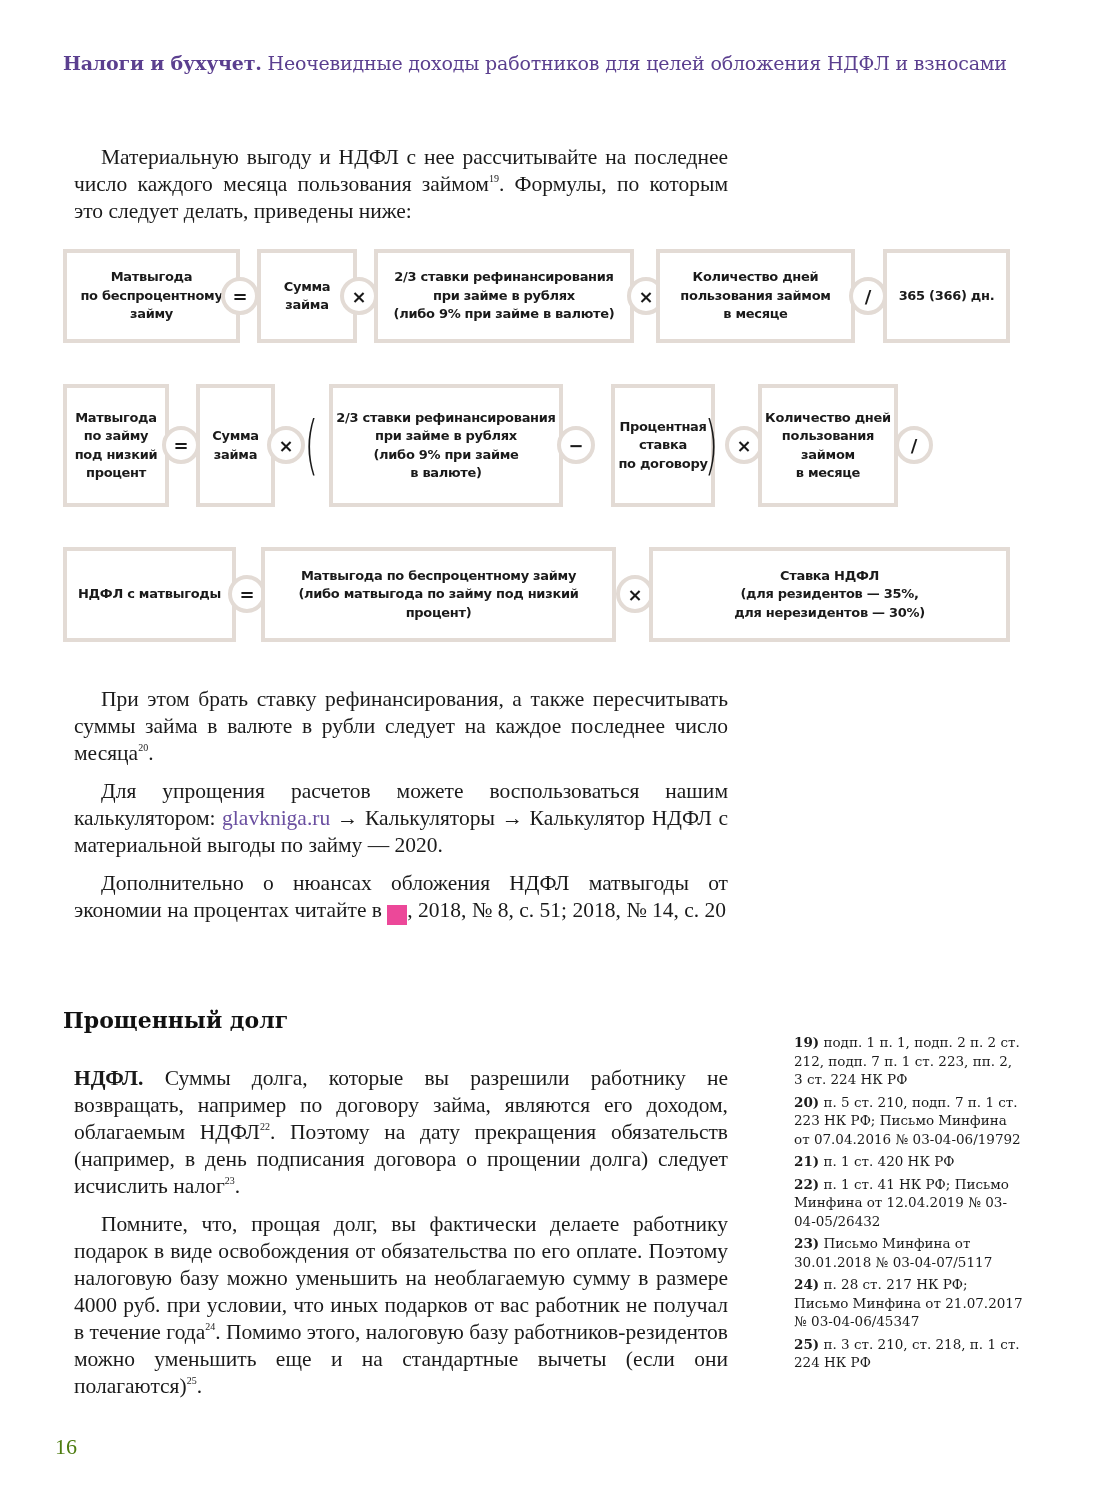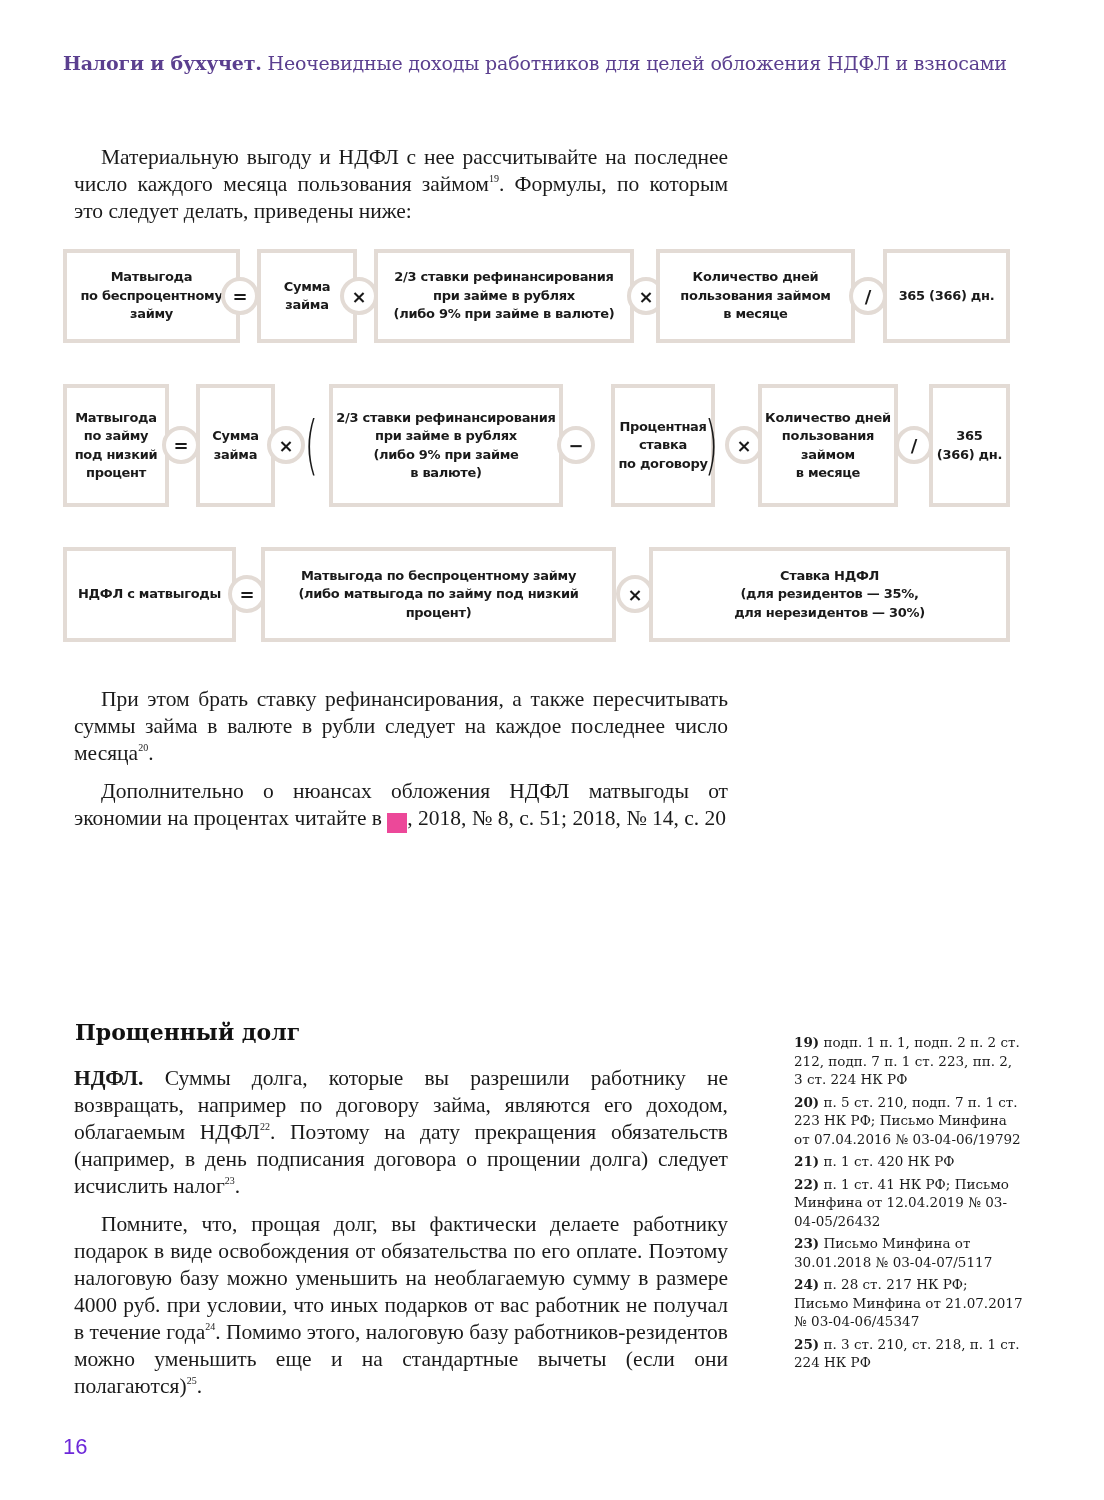--- a/index.html
+++ b/index.html
@@ -6,32 +6,32 @@
   body { width:1104px; height:1500px; position:relative; overflow:hidden; color:#1a1a1a; }
   .header { position:absolute; left:63px; top:52px; font-family:"DejaVu Serif", serif; font-size:19px; color:#5b3f8f; white-space:nowrap; letter-spacing:-0.2px; }
   .header b { font-weight:bold; }
   .body-text { font-family:"Liberation Serif", serif; font-size:21.5px; line-height:27px; color:#1a1a1a; text-align:justify; }
   .col { position:absolute; left:63px; width:676px; }
   .para { margin:11px; text-indent:27px; }
   .para.noind { text-indent:0; }
   sup { font-size:10px; vertical-align:9px; line-height:0; }
   .link { color:#6a4fa0; }
   .gk { display:inline-block; width:20px; height:20px; background:#ec4899; color:#fff; font-family:"DejaVu Sans", sans-serif; font-size:12px; font-weight:bold; line-height:20px; text-align:center; vertical-align:-2px; }
-  h2 { position:absolute; left:63px; top:1007px; margin:12px; font-family:"DejaVu Serif", serif; font-weight:bold; font-size:22px; color:#111; }
+  h2 { position:absolute; left:63px; top:1007px; margin:0; font-family:"DejaVu Serif", serif; font-weight:bold; font-size:22px; color:#111; }
 
   
   .frow { position:absolute; left:63px; width:947px; }
   .box { position:absolute; top:0; border:4px solid #e3dbd5; background:#fff; box-sizing:border-box; display:flex; align-items:center; justify-content:center; text-align:center; font-family:"DejaVu Sans", sans-serif; font-weight:bold; font-size:13px; line-height:18.5px; color:#1a1a1a; letter-spacing:-0.3px; }
   .op { position:absolute; width:38px; height:38px; border-radius:50%; border:4px solid #e3dbd5; background:#fff; box-sizing:border-box; display:flex; align-items:center; justify-content:center; font-family:"DejaVu Sans", sans-serif; font-weight:bold; font-size:18px; color:#1a1a1a; }
   .paren { position:absolute; font-family:"DejaVu Sans", sans-serif; font-size:64px; font-weight:200; color:#1a1a1a; line-height:1; transform:scaleX(0.55); }
 
   .fn { position:absolute; left:794px; top:1033px; width:230px; font-family:"DejaVu Serif", serif; font-size:13.5px; line-height:18.5px; color:#1a1a1a; }
   .fn p { margin:0 0 4px 0; }
   .fn b { font-weight:bold; }
-  .pagenum { position:absolute; left:63px; top:1434px; font-family:Liberation Sans, sans-serif; font-size:22px; color:#6d28d9; }
+  .pagenum { position:absolute; left:55px; top:1434px; font-family:Liberation Serif, serif; font-size:22px; color:#4d7c0f; }
 </style>
 </head>
 <body>
 
 <div class="header">
   <b>Налоги и бухучет.</b>
   <span>Неочевидные доходы работников для целей обложения НДФЛ и взносами</span>
 </div>
 
 <div class="col body-text" style="top:133px;">
@@ -75,37 +75,36 @@
   <div class="box" style="left:548px; width:104px; height:123px; white-space:pre-line;">Процентная
 ставка
 по договору</div>
   <div class="paren" style="left:636px; top:29px;">)</div>
   <div class="op" style="left:662px; top:42px;">×</div>
   <div class="box" style="left:695px; width:140px; height:123px; white-space:pre-line;">Количество дней
 пользования
 займом
 в месяце</div>
   <div class="op" style="left:832px; top:42px;">/</div>
-  <div class="box" style="left:866px; width:81px; height:123px; white-space:pre-line;">365
-(366) дн.</div>
 </div>
 
 <div class="frow" style="top:547px; height:95px;">
   <div class="box" style="left:0; width:173px; height:95px;">НДФЛ с матвыгоды</div>
   <div class="op" style="left:165px; top:28px;">=</div>
   <div class="box" style="left:198px; width:355px; height:95px; white-space:pre-line;">Матвыгода по беспроцентному займу
 (либо матвыгода по займу под низкий процент)</div>
   <div class="op" style="left:553px; top:28px;">×</div>
   <div class="box" style="left:586px; width:361px; height:95px; white-space:pre-line;">Ставка НДФЛ
 (для резидентов — 35%,
 для нерезидентов — 30%)</div>
 </div>
 
 <div class="col body-text" style="top:675px;">
   <p class="para"><span>При этом брать ставку рефинансирования, а также пересчитывать суммы займа в валюте в рубли следует на каждое последнее число месяца</span><sup>20</sup>.</p>
+  <p class="para"><span>Для упрощения расчетов можете воспользоваться нашим калькулятором: </span><span class="link">glavkniga.ru</span><span> → Калькуляторы → Калькулятор НДФЛ с материальной выгоды по займу — 2020.</span></p>
   <p class="para"><span>Дополнительно о нюансах обложения НДФЛ матвыгоды от экономии на процентах читайте в </span><span class="gk">гк</span><span>, 2018, № 8, с. 51; 2018, № 14, с. 20</span></p>
 </div>
 
 <h2>Прощенный долг</h2>
 
 <div class="col body-text" style="top:1054px;">
   <p class="para noind"><b>НДФЛ.</b><span> Суммы долга, которые вы разрешили работнику не возвращать, например по договору займа, являются его доходом, облагаемым НДФЛ</span><sup>22</sup><span>. Поэтому на дату прекращения обязательств (например, в день подписания договора о прощении долга) следует исчислить налог</span><sup>23</sup>.</p>
   <p class="para"><span>Помните, что, прощая долг, вы фактически делаете работнику подарок в виде освобождения от обязательства по его оплате. Поэтому налоговую базу можно уменьшить на необлагаемую сумму в размере 4000 руб. при условии, что иных подарков от вас работник не получал в течение года</span><sup>24</sup><span>. Помимо этого, налоговую базу работников-резидентов можно уменьшить еще и на стандартные вычеты (если они полагаются)</span><sup>25</sup>.</p>
 </div>
 

